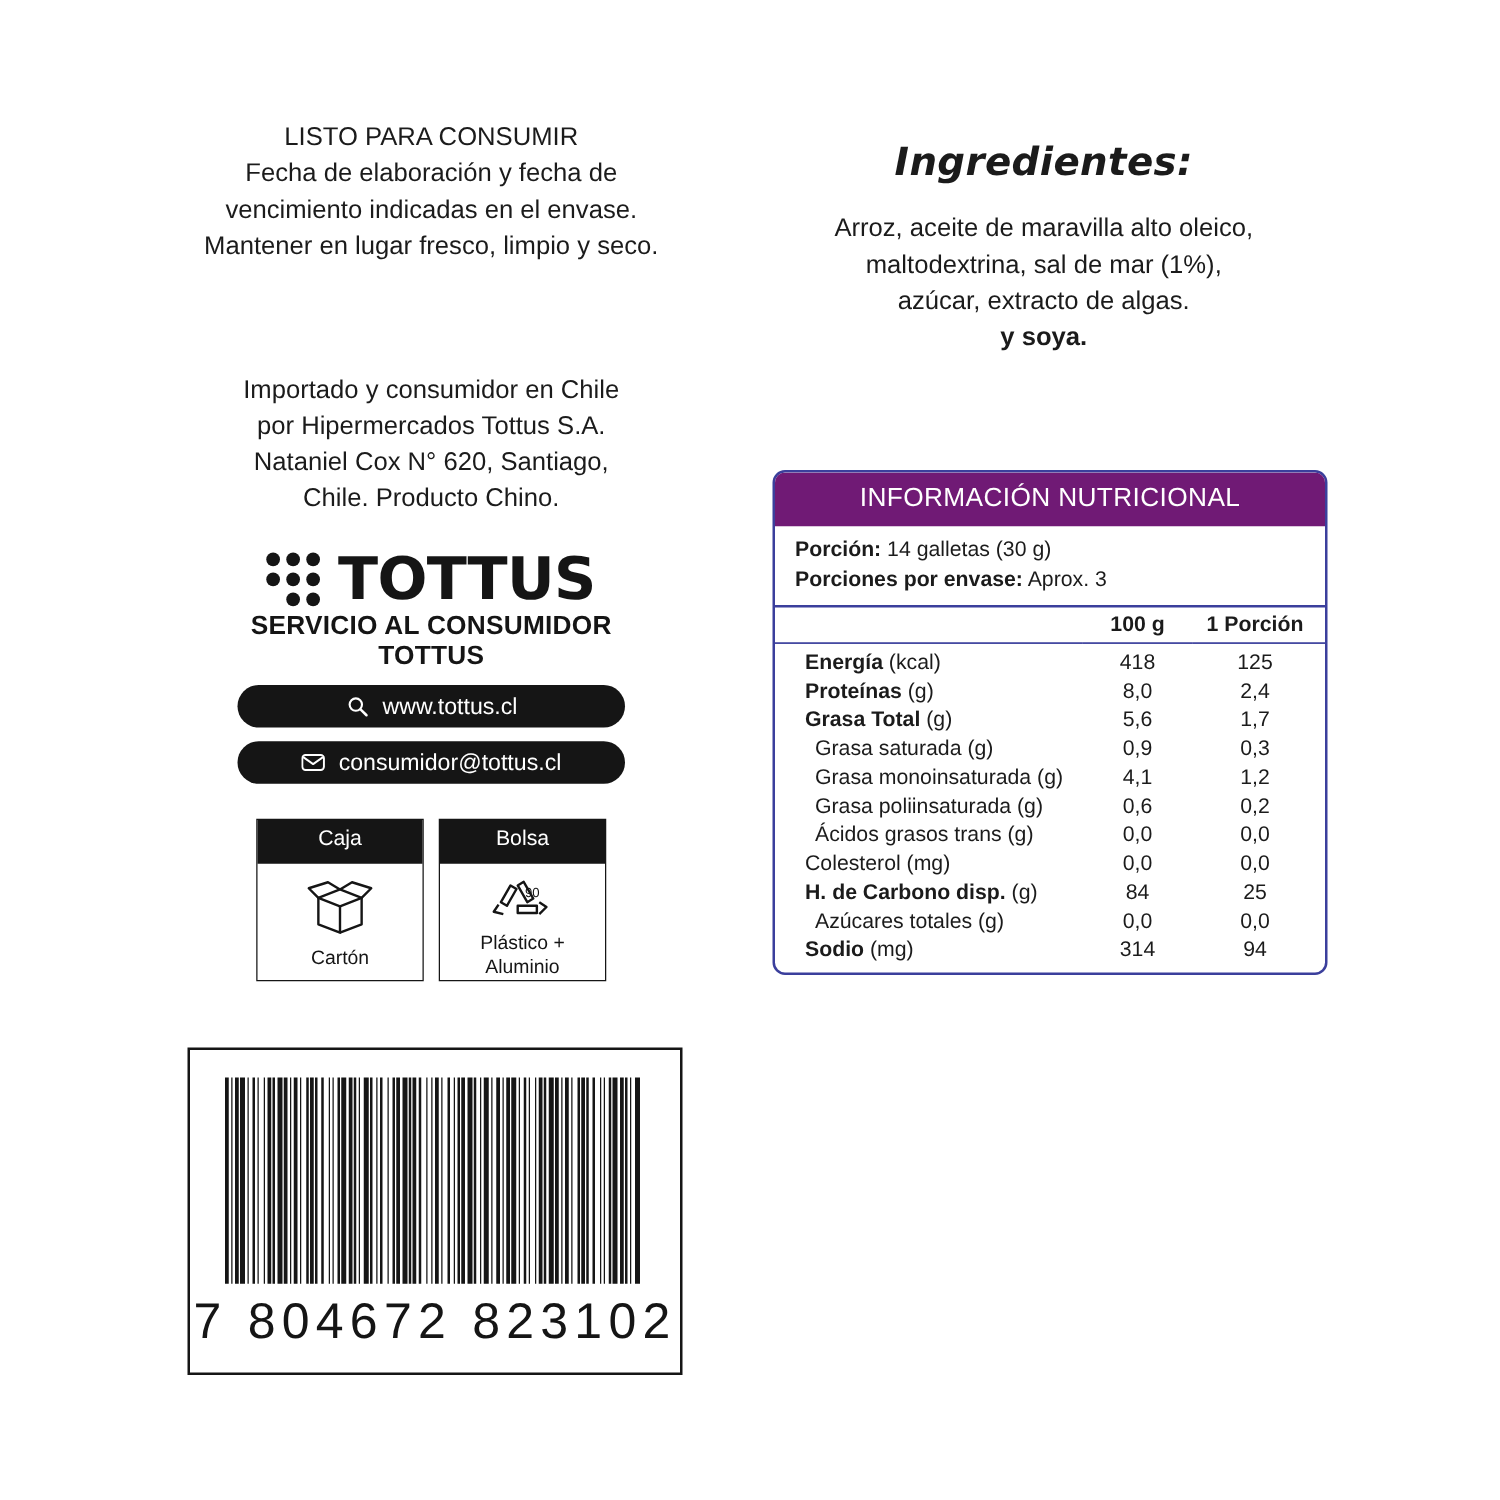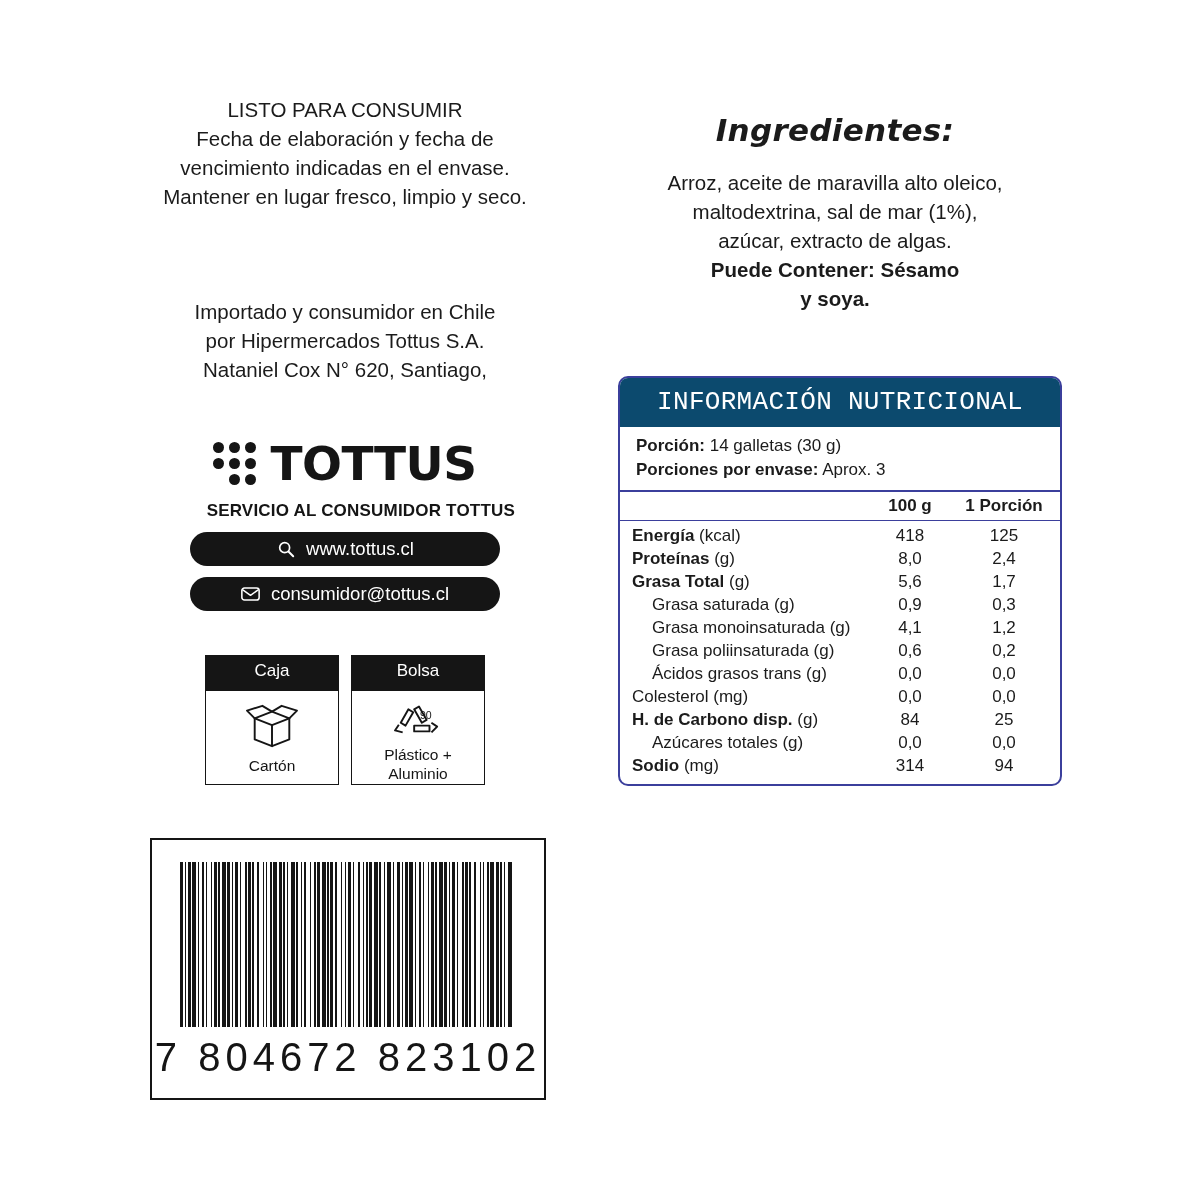--- a/index.html
+++ b/index.html
@@ -70,26 +70,25 @@
   .tottus-word {
     font-family: "DejaVu Sans", sans-serif;
     font-weight: bold;
     font-size: 47px;
     letter-spacing: -0.5px;
     color: #151515;
     line-height: 1;
     text-align: right;
   }
   .tottus-sub {
-    margin-top: 14px;
-    font-size: 17px;
+    margin-top: 2px;
+    font-size: 21px;
     font-weight: bold;
     letter-spacing: 0.2px;
     color: #151515;
-    text-align: right;
   }
   .pill {
     margin: 11px auto 0;
     width: 310px;
     height: 34px;
     border-radius: 17px;
     background: #151515;
     color: #ffffff;
     display: flex;
     align-items: center;
@@ -209,44 +208,43 @@
     top: 376px;
     width: 440px;
     border: 2.5px solid #3b3f9c;
     border-radius: 10px;
     background: #ffffff;
     overflow: hidden;
     font-size: 17px;
     color: #1b1b1b;
   }
   .nutri-head {
-    background: #0c4a6e;
+    background: #701a75;
     color: #ffffff;
     text-align: center;
-    font-size: 26px;
+    font-size: 21px;
     padding: 9px 0 10px;
     letter-spacing: 0.3px;
-    font-family: Liberation Mono, monospace;
   }
   .nutri-serving {
     padding: 7px 16px 8px;
     border-bottom: 2px solid #3b3f9c;
     line-height: 24px;
   }
   .nutri-serving .lbl { font-weight: bold; }
   .nutri table {
     width: 100%;
     border-collapse: collapse;
   }
   .nutri td, .nutri th {
     padding: 1.5px 0;
     font-weight: normal;
     font-size: 17px;
   }
-  .nutri td.name { padding-left: 12px; text-align: left; }
+  .nutri td.name { padding-left: 24px; text-align: left; }
   .nutri td.name .b { font-weight: bold; }
   .nutri td.name.indent { padding-left: 32px; }
   .nutri td.v1 { width: 88px; text-align: center; }
   .nutri td.v2 { width: 100px; text-align: center; padding-right: 6px; }
   .nutri thead td { font-weight: bold; padding-bottom: 4px; }
   .nutri thead tr td { border-bottom: 1.5px solid #3b3f9c; }
   .nutri .colhdr-row td { padding-top: 4px; }
   .nutri tbody tr:first-child td { padding-top: 5px; }
   .nutri .lastrow td { padding-bottom: 8px; }
 </style>
@@ -258,20 +256,21 @@
     <div>LISTO PARA CONSUMIR</div>
     <div>Fecha de elaboración y fecha de</div>
     <div>vencimiento indicadas en el envase.</div>
     <div>Mantener en lugar fresco, limpio y seco.</div>
   </div>
 
   <div class="importer-block">
     <div>Importado y consumidor en Chile</div>
     <div>por Hipermercados Tottus S.A.</div>
     <div>Nataniel Cox N° 620, Santiago,</div>
+    <div>Chile. Producto Chino.</div>
   </div>
 </div>
 
 <div class="tottus-wrap">
   <div class="tottus-logo-row">
     <span class="dot-grid">
       <i></i>
         <i></i>
         <i></i>
       <i></i>
@@ -500,21 +499,20 @@
     </div>
   <div class="barcode-digits">7 804672 823102</div>
 </div>
 
 <div class="ingredients-title">Ingredientes:</div>
 
 <div class="ingredients-body">
   <div>Arroz, aceite de maravilla alto oleico,</div>
   <div>maltodextrina, sal de mar (1%),</div>
   <div>azúcar, extracto de algas.</div>
-  <div class="bold">Puede Contener: Sésamo</div>
   <div class="bold">y soya.</div>
 </div>
 
 <div class="nutri">
   <div class="nutri-head">INFORMACIÓN NUTRICIONAL</div>
   <div class="nutri-serving">
     <div>
       <span class="lbl">Porción:</span>
       <span>14 galletas (30 g)</span>
     </div>

